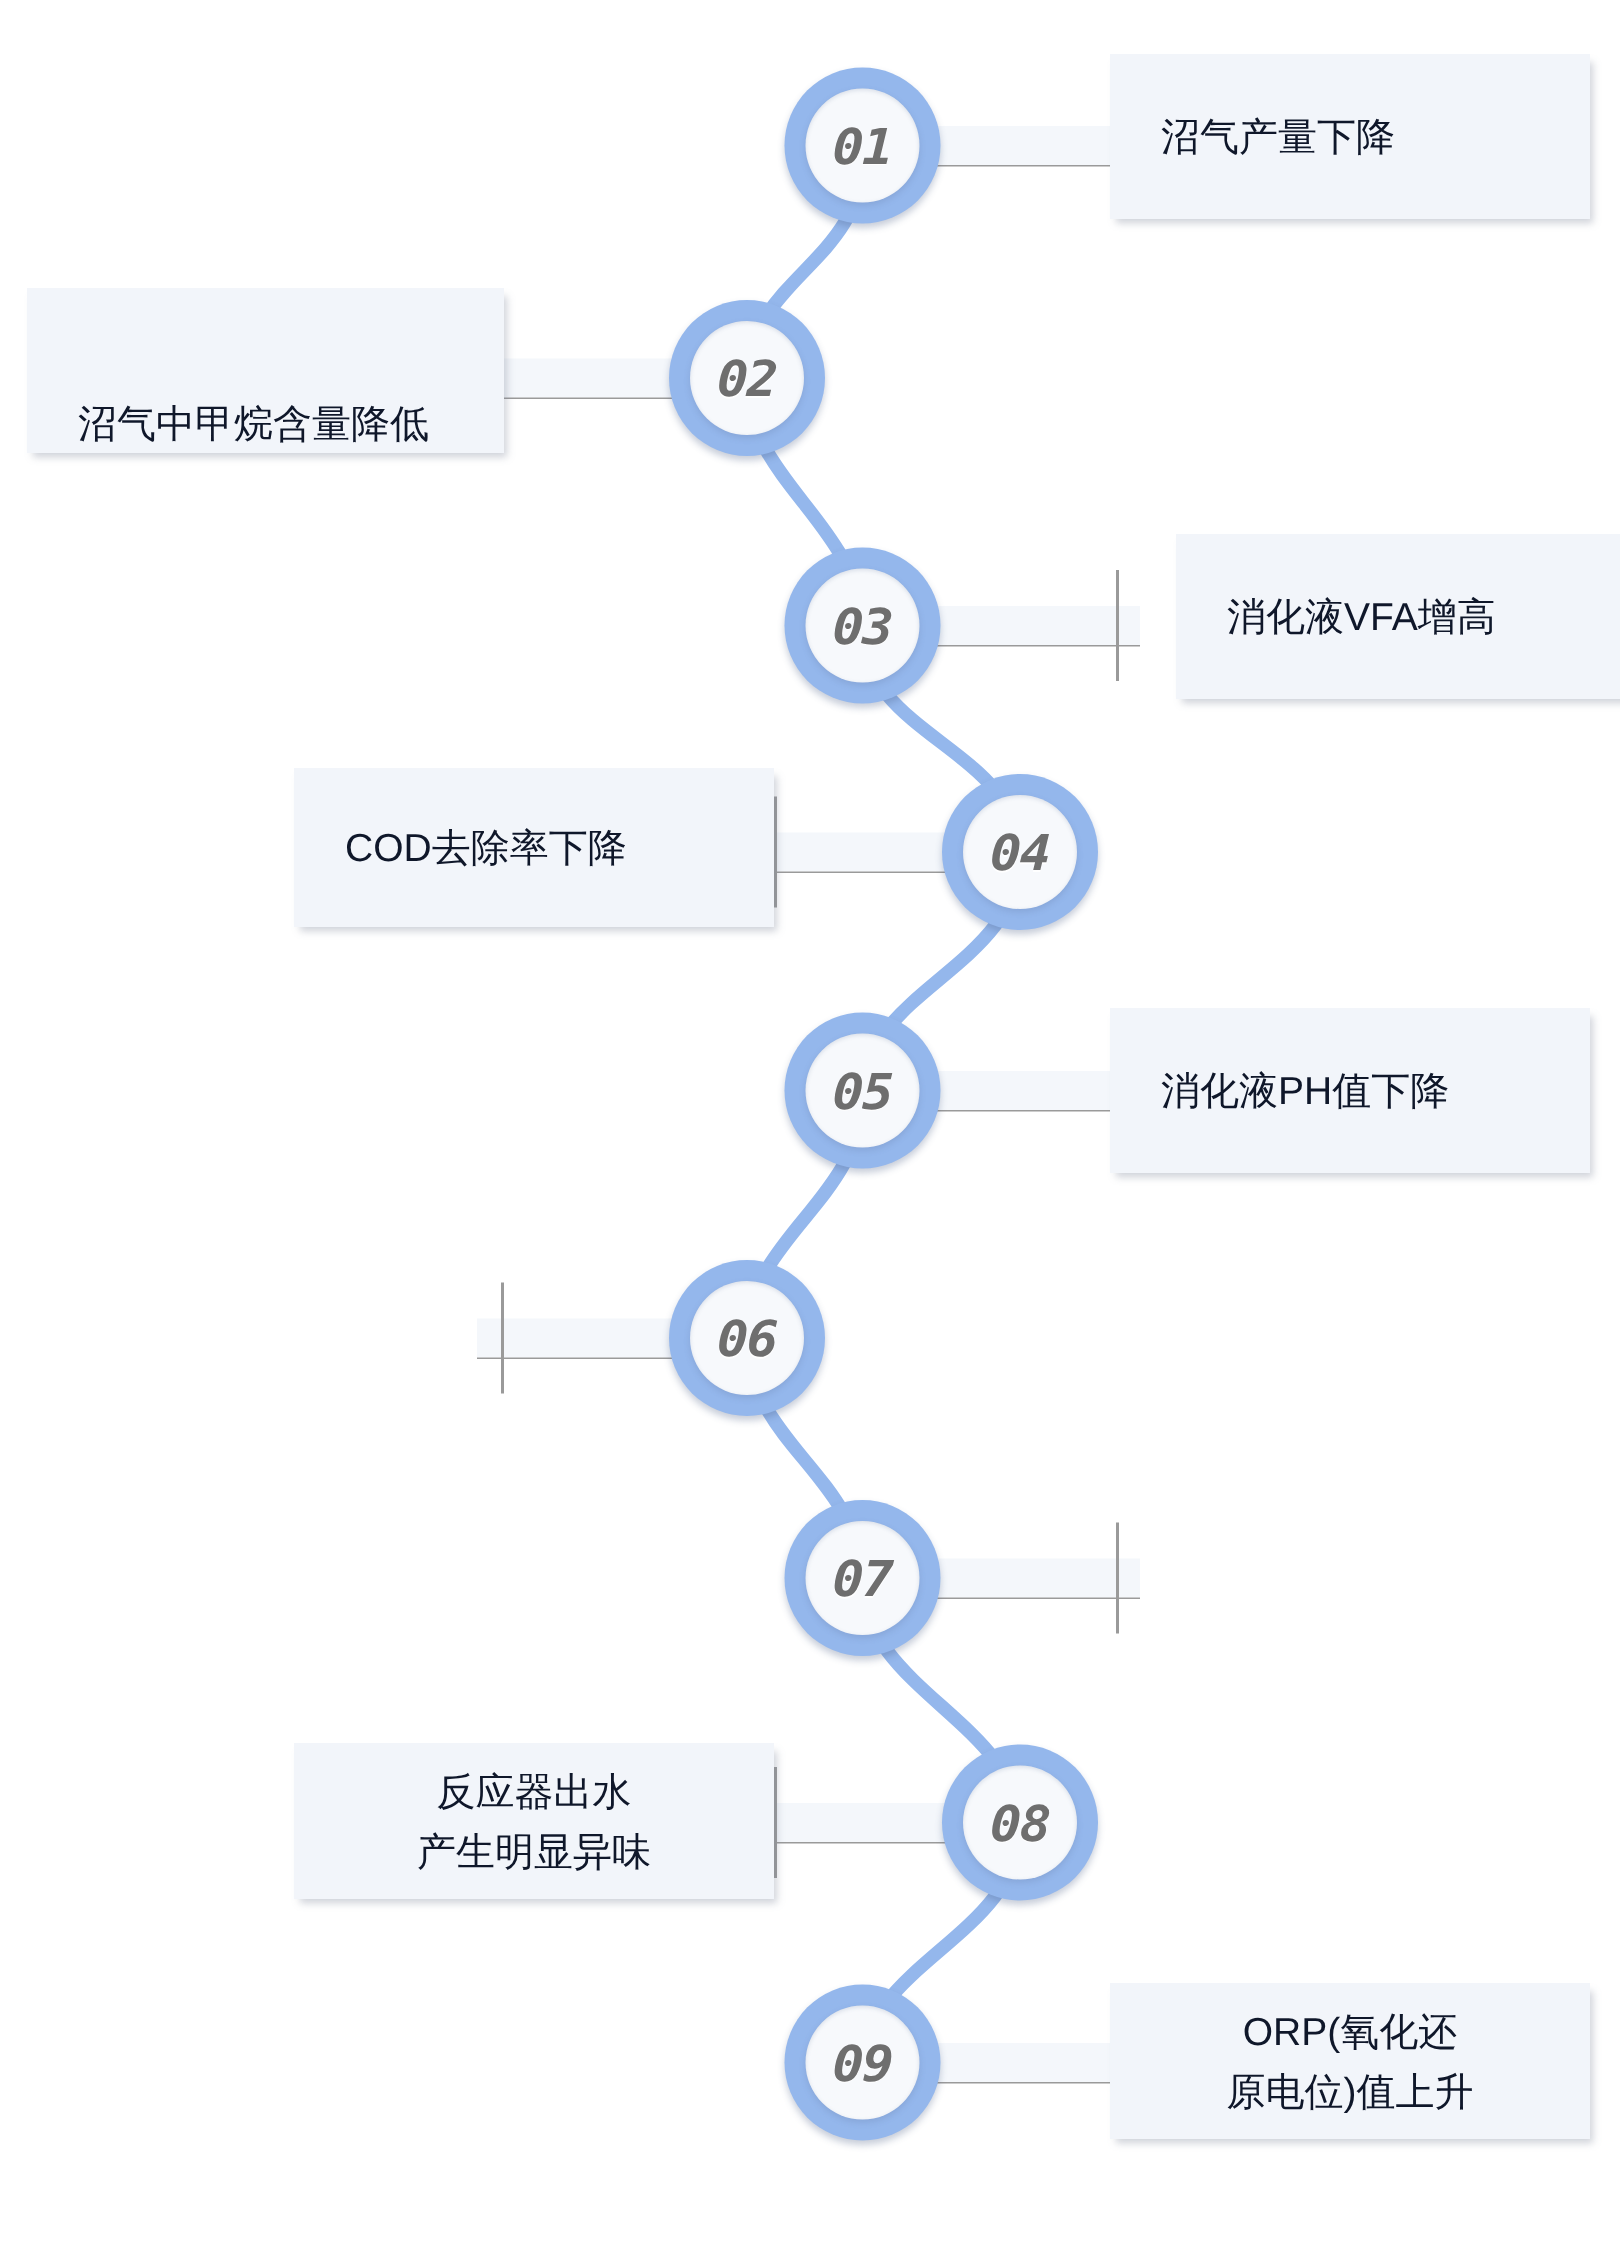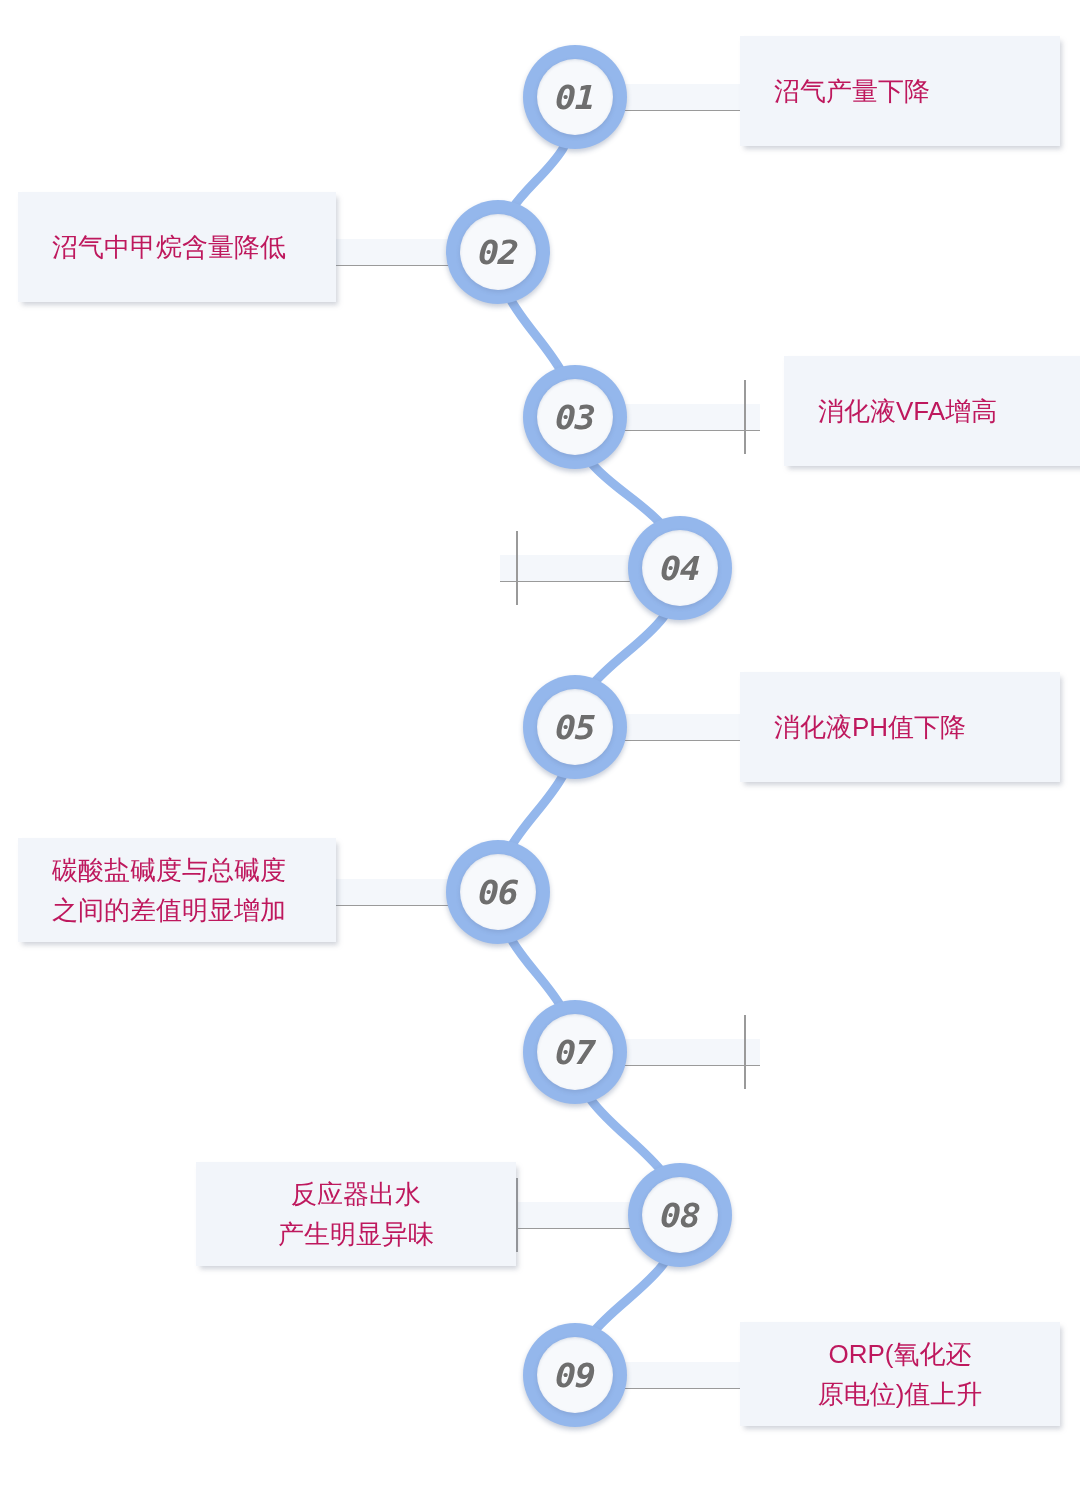--- a/index.html
+++ b/index.html
@@ -50,21 +50,21 @@
 
   
   .label-box{
     position:absolute;background:#f2f5fa;
     box-shadow:3px 4px 5px -1px rgba(120,130,150,.35);
     display:flex;align-items:center;
     box-sizing:border-box;
   }
   .label-box .txt{
     width:100%;
-    color:#be185d;
+    color:#0f172a;
     font-size:26px;
     line-height:40px;
     white-space:pre-line;
   }
   .label-box.align-left  .txt{text-align:left; padding-left:34px;}
   .label-box.align-center .txt{text-align:center;}
 </style>
 </head>
 <body>
 
@@ -106,37 +106,36 @@
   <div class="ribbon to-left" style="left:500px;top:1202px;width:160px;"></div>
   <div class="tick" style="left:516px;top:1178px;height:74px;"></div>
 
   <div class="ribbon to-right" style="left:600px;top:1362px;width:160px;"></div>
   <div class="tick" style="left:744px;top:1338px;height:74px;"></div>
 
   <div class="label-box align-left" style="left:740px;top:36px;width:320px;height:110px;">
     <div class="txt">沼气产量下降</div>
   </div>
 
-  <div class="label-box align-left" style="left:18px;top:192px;width:318px;height:110px;">
+  <div class="label-box align-left" style="left:18px;top:192px;width:318px;height:110px;align-items:flex-end;">
     <div class="txt">沼气中甲烷含量降低</div>
   </div>
 
   <div class="label-box align-left" style="left:784px;top:356px;width:320px;height:110px;">
     <div class="txt">消化液VFA增高</div>
   </div>
 
+  <div class="label-box align-left" style="left:196px;top:512px;width:320px;height:106px;">
+    <div class="txt">COD去除率下降</div>
+  </div>
 
   <div class="label-box align-left" style="left:740px;top:672px;width:320px;height:110px;justify-content:center;">
     <div class="txt">消化液PH值下降</div>
   </div>
 
-  <div class="label-box align-left" style="left:18px;top:838px;width:318px;height:104px;">
-    <div class="txt">碳酸盐碱度与总碱度
-之间的差值明显增加</div>
-  </div>
 
 
   <div class="label-box align-center" style="left:740px;top:1322px;width:320px;height:104px;">
     <div class="txt">ORP(氧化还
 原电位)值上升</div>
   </div>
 
   <div class="label-box align-center" style="left:196px;top:1162px;width:320px;height:104px;">
     <div class="txt">反应器出水
 产生明显异味</div>

